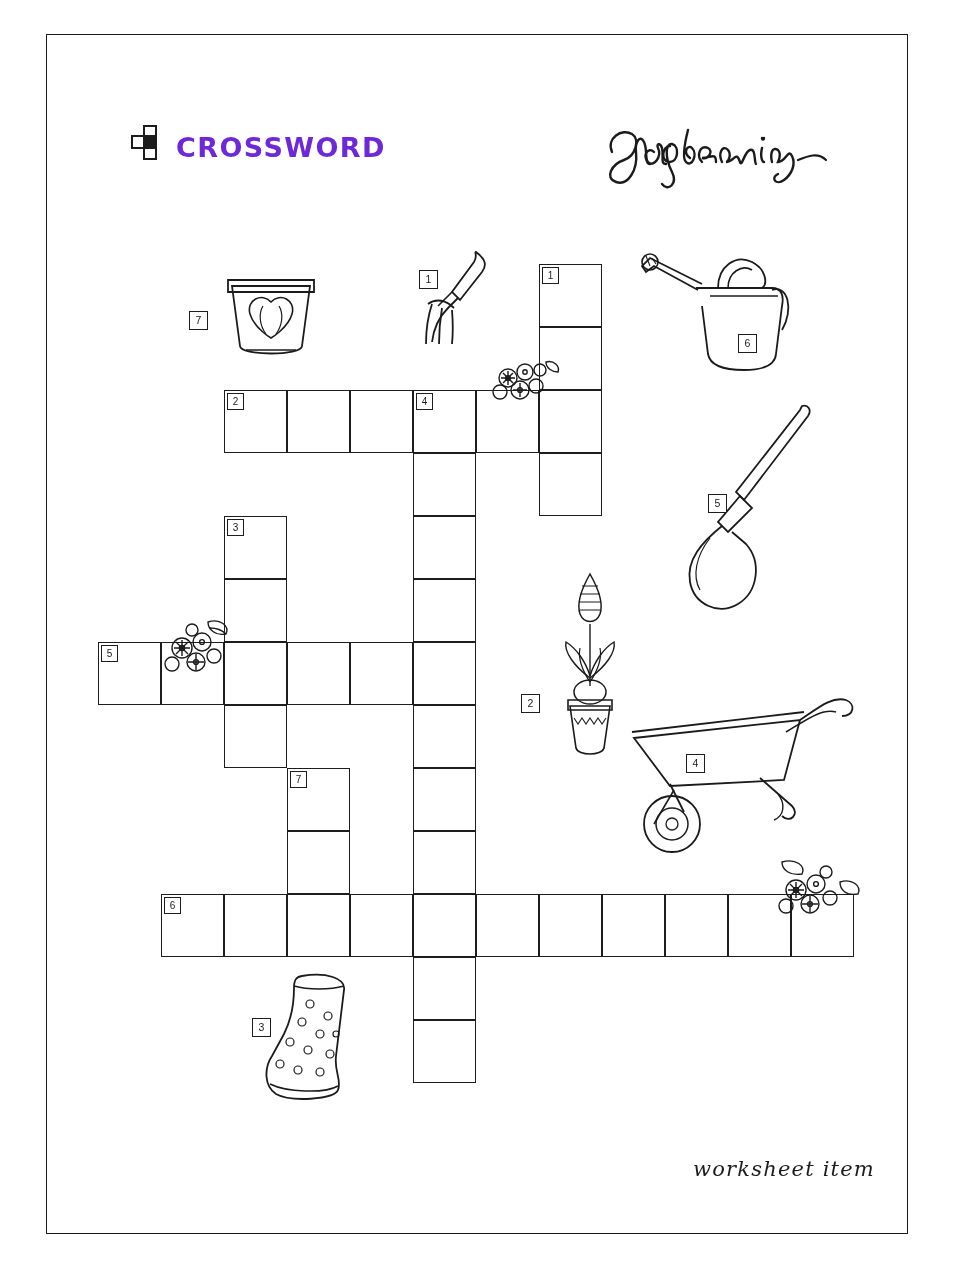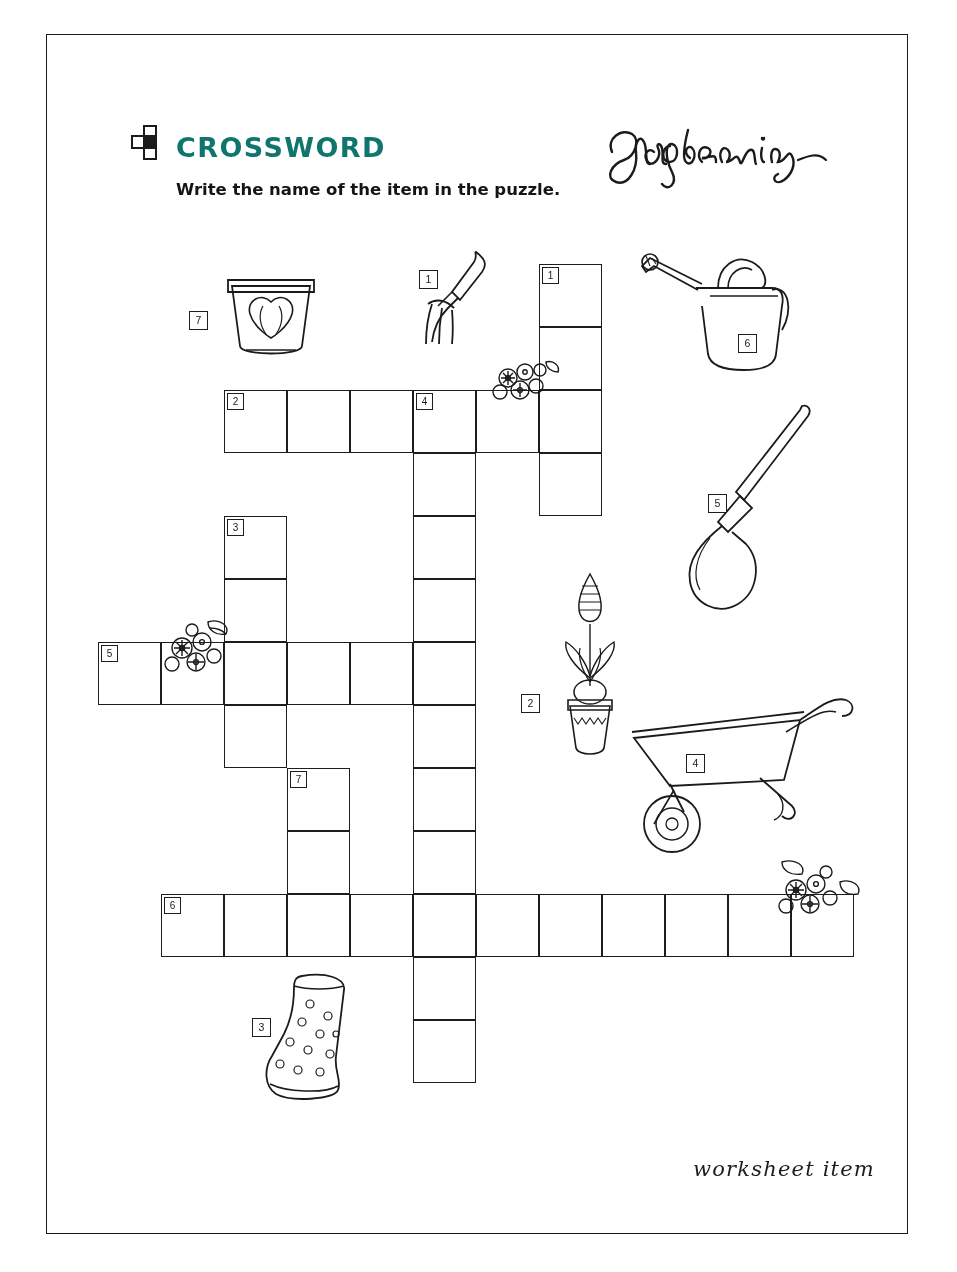--- a/index.html
+++ b/index.html
@@ -38,21 +38,21 @@
     width: 40px;
     height: 40px;
   }
   .hdr-title {
     position: absolute;
     left: 176px;
     top: 132px;
     font-size: 27px;
     font-weight: bold;
     letter-spacing: 1.4px;
-    color: #0f766e;
+    color: #6d28d9;
     font-family: "DejaVu Sans", sans-serif;
   }
   .hdr-sub {
     position: absolute;
     left: 176px;
     top: 180px;
     font-size: 16.5px;
     font-weight: bold;
     color: #151515;
     font-family: "DejaVu Sans", sans-serif;
@@ -129,21 +129,20 @@
 
   <div class="hdr-logo">
     <svg width="40" height="40" viewBox="0 0 40 40">
       <rect x="1" y="11" width="12" height="12" fill="none" stroke="#1b1b1b" stroke-width="2"></rect>
       <rect x="13" y="11" width="12" height="12" fill="#1b1b1b" stroke="#1b1b1b" stroke-width="2"></rect>
       <rect x="13" y="1" width="12" height="11" fill="none" stroke="#1b1b1b" stroke-width="2"></rect>
       <rect x="13" y="22" width="12" height="12" fill="none" stroke="#1b1b1b" stroke-width="2"></rect>
     </svg>
   </div>
   <div class="hdr-title">CROSSWORD</div>
-  <div class="hdr-sub">Write the name of the item in the puzzle.</div>
 
   <div class="hdr-script">
     <svg width="250" height="86" viewBox="0 0 250 86">
       <path d="M20 40 C14 26, 30 16, 40 22 C48 27, 44 44, 32 48 C20 52, 12 66, 24 70 C36 74, 46 58, 44 40 C43 30, 48 22, 52 30 C56 38, 52 52, 58 52" fill="none" stroke="#1b1b1b" stroke-width="2.4" stroke-linecap="round"></path>
       <path d="M62 40 C56 34, 50 44, 56 50 C62 56, 70 44, 66 36 C64 32, 68 30, 70 36 C72 44, 68 52, 74 52" fill="none" stroke="#1b1b1b" stroke-width="2.4" stroke-linecap="round"></path>
       <path d="M78 34 C70 34, 68 50, 78 50 C86 50, 88 34, 80 32 C74 31, 72 44, 80 60 C86 72, 76 80, 70 72" fill="none" stroke="#1b1b1b" stroke-width="2.4" stroke-linecap="round"></path>
       <path d="M96 18 C92 34, 90 46, 94 50 C100 56, 106 42, 100 36 C96 32, 90 40, 98 46" fill="none" stroke="#1b1b1b" stroke-width="2.4" stroke-linecap="round"></path>
       <path d="M110 50 C104 44, 108 32, 116 36 C122 39, 116 48, 110 46 C118 46, 124 40, 124 50" fill="none" stroke="#1b1b1b" stroke-width="2.4" stroke-linecap="round"></path>
       <path d="M130 50 C126 42, 130 32, 136 38 C140 43, 136 50, 134 50 C142 50, 144 38, 148 50 C150 56, 152 40, 158 38 C164 36, 162 50, 164 52" fill="none" stroke="#1b1b1b" stroke-width="2.4" stroke-linecap="round"></path>
       <path d="M170 36 C168 44, 170 50, 172 50 M170 26 C170 28, 172 28, 172 26" fill="none" stroke="#1b1b1b" stroke-width="2.4" stroke-linecap="round"></path>

